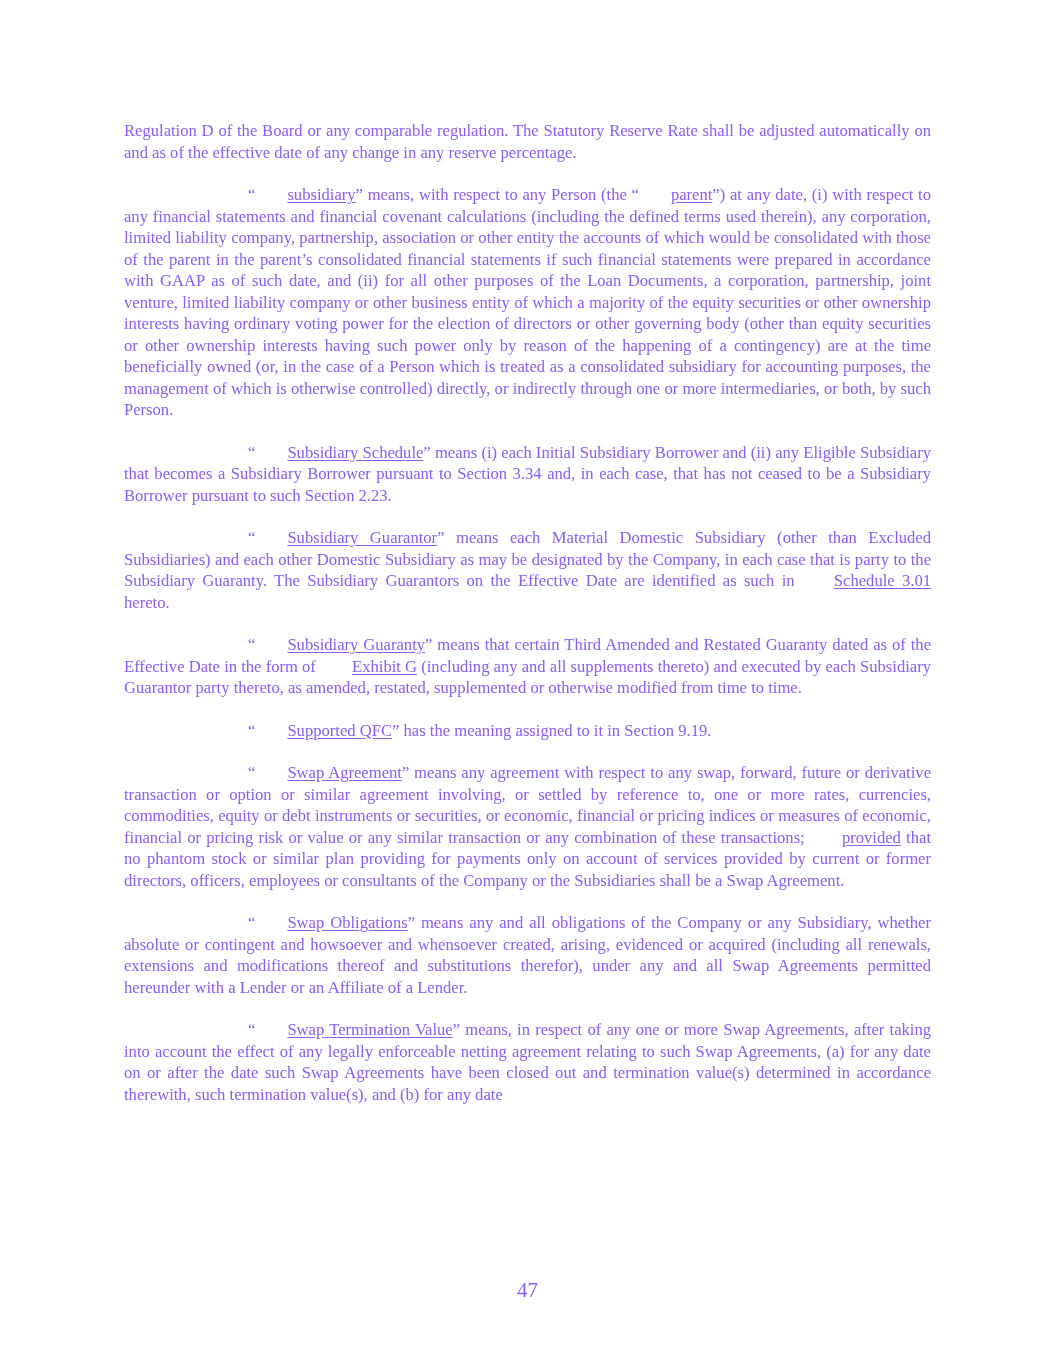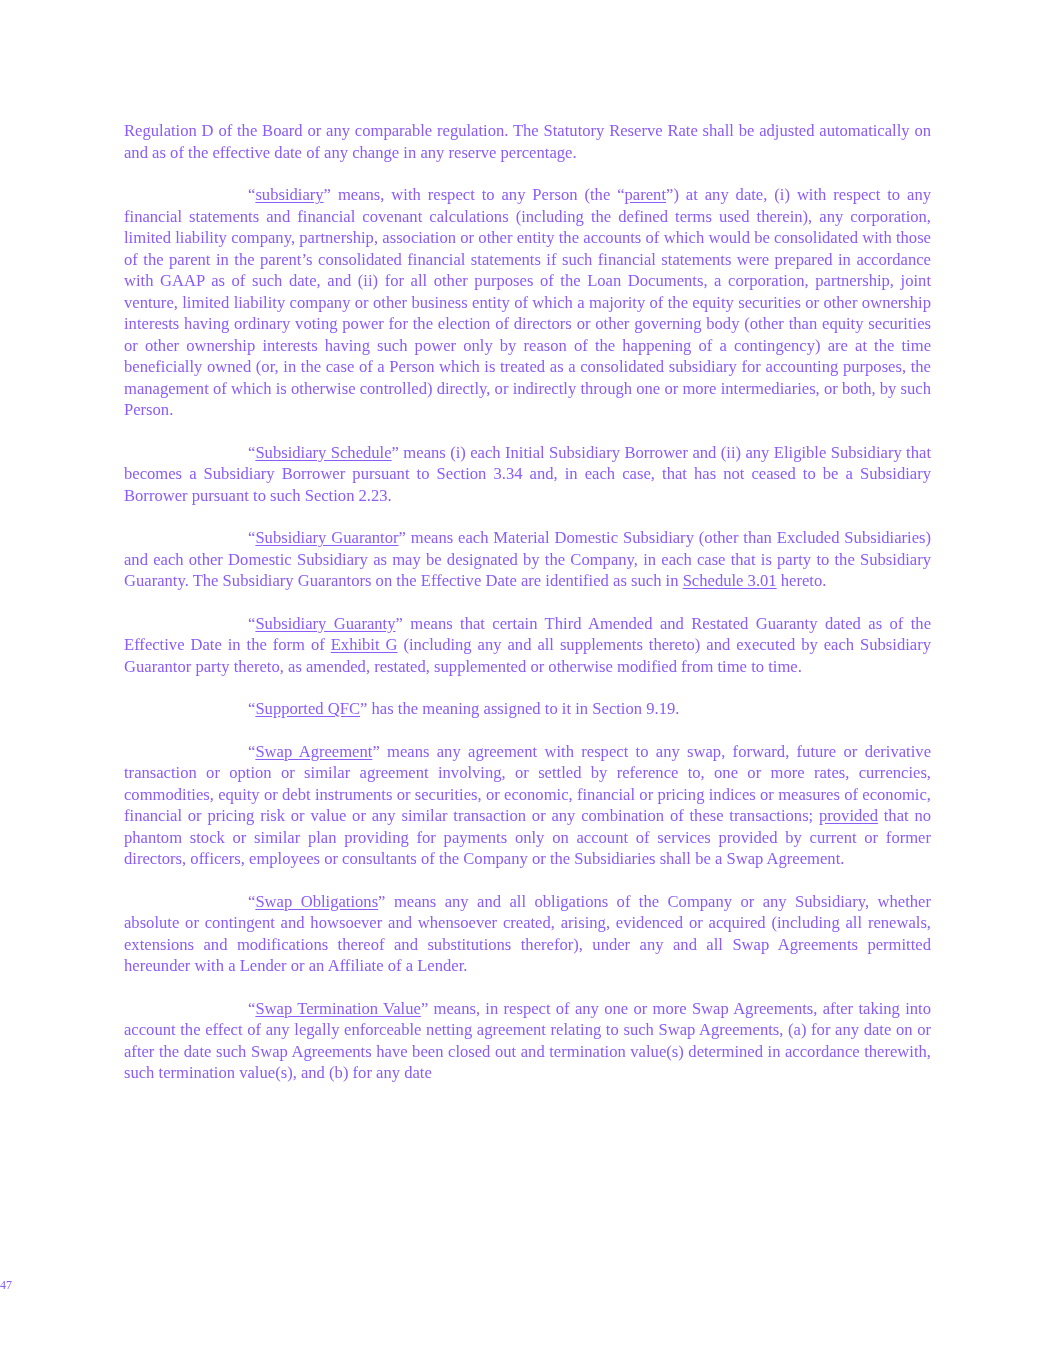--- a/index.html
+++ b/index.html
@@ -27,27 +27,29 @@
   }
   .content p {
     margin: 0 0 21px 0;
   }
   .content p.indent {
     text-indent: 124px;
   }
   .u {
     text-decoration: underline;
     text-underline-offset: 2px;
+    margin-left: 32px;
   }
   .page-number {
     position: absolute;
     left: 0;
     top: 1278px;
     width: 100%;
-    font-size: 12px;
+    text-align: center;
+    font-size: 21px;
   }
 </style>
 </head>
 <body>
 
 <div class="page">
   <div class="content">
       <p><span>Regulation D of the Board or any comparable regulation.  The Statutory Reserve Rate shall be adjusted automatically on and as of the effective date of any change in any reserve percentage.</span></p>
       <p class="indent"><span>“</span><span class="u">subsidiary</span><span>” means, with respect to any Person (the “</span><span class="u">parent</span><span>”) at any date, (i) with respect to any financial statements and financial covenant calculations (including the defined terms used therein), any corporation, limited liability company, partnership, association or other entity the accounts of which would be consolidated with those of the parent in the parent’s consolidated financial statements if such financial statements were prepared in accordance with GAAP as of such date, and (ii) for all other purposes of the Loan Documents, a corporation, partnership, joint venture, limited liability company or other business entity of which a majority of the equity securities or other ownership interests having ordinary voting power for the election of directors or other governing body (other than equity securities or other ownership interests having such power only by reason of the happening of a contingency) are at the time beneficially owned (or, in the case of a Person which is treated as a consolidated subsidiary for accounting purposes, the management of which is otherwise controlled) directly, or indirectly through one or more intermediaries, or both, by such Person.</span></p>
       <p class="indent"><span>“</span><span class="u">Subsidiary Schedule</span><span>” means (i) each Initial Subsidiary Borrower and (ii) any Eligible Subsidiary that becomes a Subsidiary Borrower pursuant to Section 3.34 and, in each case, that has not ceased to be a Subsidiary Borrower pursuant to such Section 2.23.</span></p>

